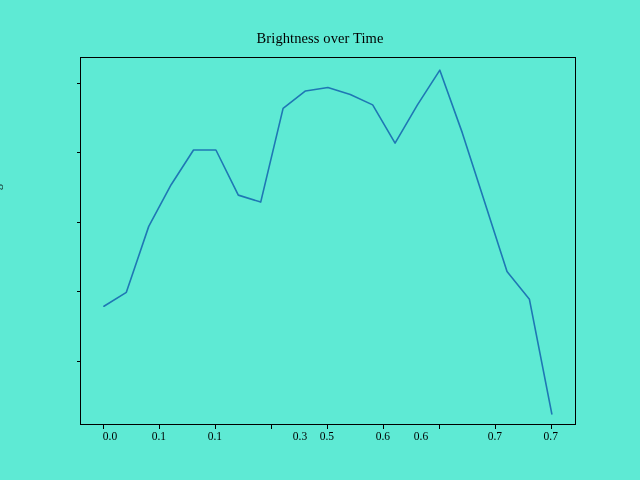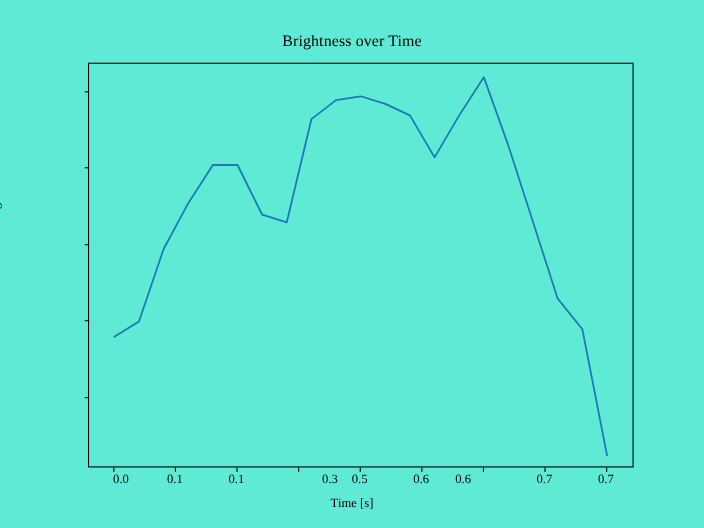--- a/index.html
+++ b/index.html
@@ -67,21 +67,20 @@
   }
 </style>
 </head>
 <body>
 
 <div id="figure">
 
   <div id="chart-title">Brightness over Time</div>
 
   <div id="y-axis-label">Brightness</div>
-  <div id="x-axis-label">Time [s]</div>
 
   <div id="plot-area">
     <svg id="plot-svg" viewBox="0 0 496 368" preserveAspectRatio="none">
       <polyline id="data-line" fill="none" stroke="#1f77b4" stroke-width="1.6" stroke-linejoin="round" stroke-linecap="round" points="22.95,248.23 45.35,234.34 67.74,168.38 90.13,126.72 112.52,92.00 134.92,92.00 157.31,137.13 179.70,144.08 202.09,50.34 224.49,32.98 246.88,29.51 269.27,36.45 291.67,46.87 314.06,85.06 336.45,46.87 358.84,12.15 381.24,74.64 403.63,144.08 426.02,213.51 448.42,241.28 470.81,355.85"></polyline>
     </svg>
   </div>
 
   <div id="ytick-container">
       <div class="ytick-mark" style="top: 360.774px; left: 76.5px;"></div>
       <div class="ytick-mark" style="top: 291.34px; left: 76.5px;"></div>

